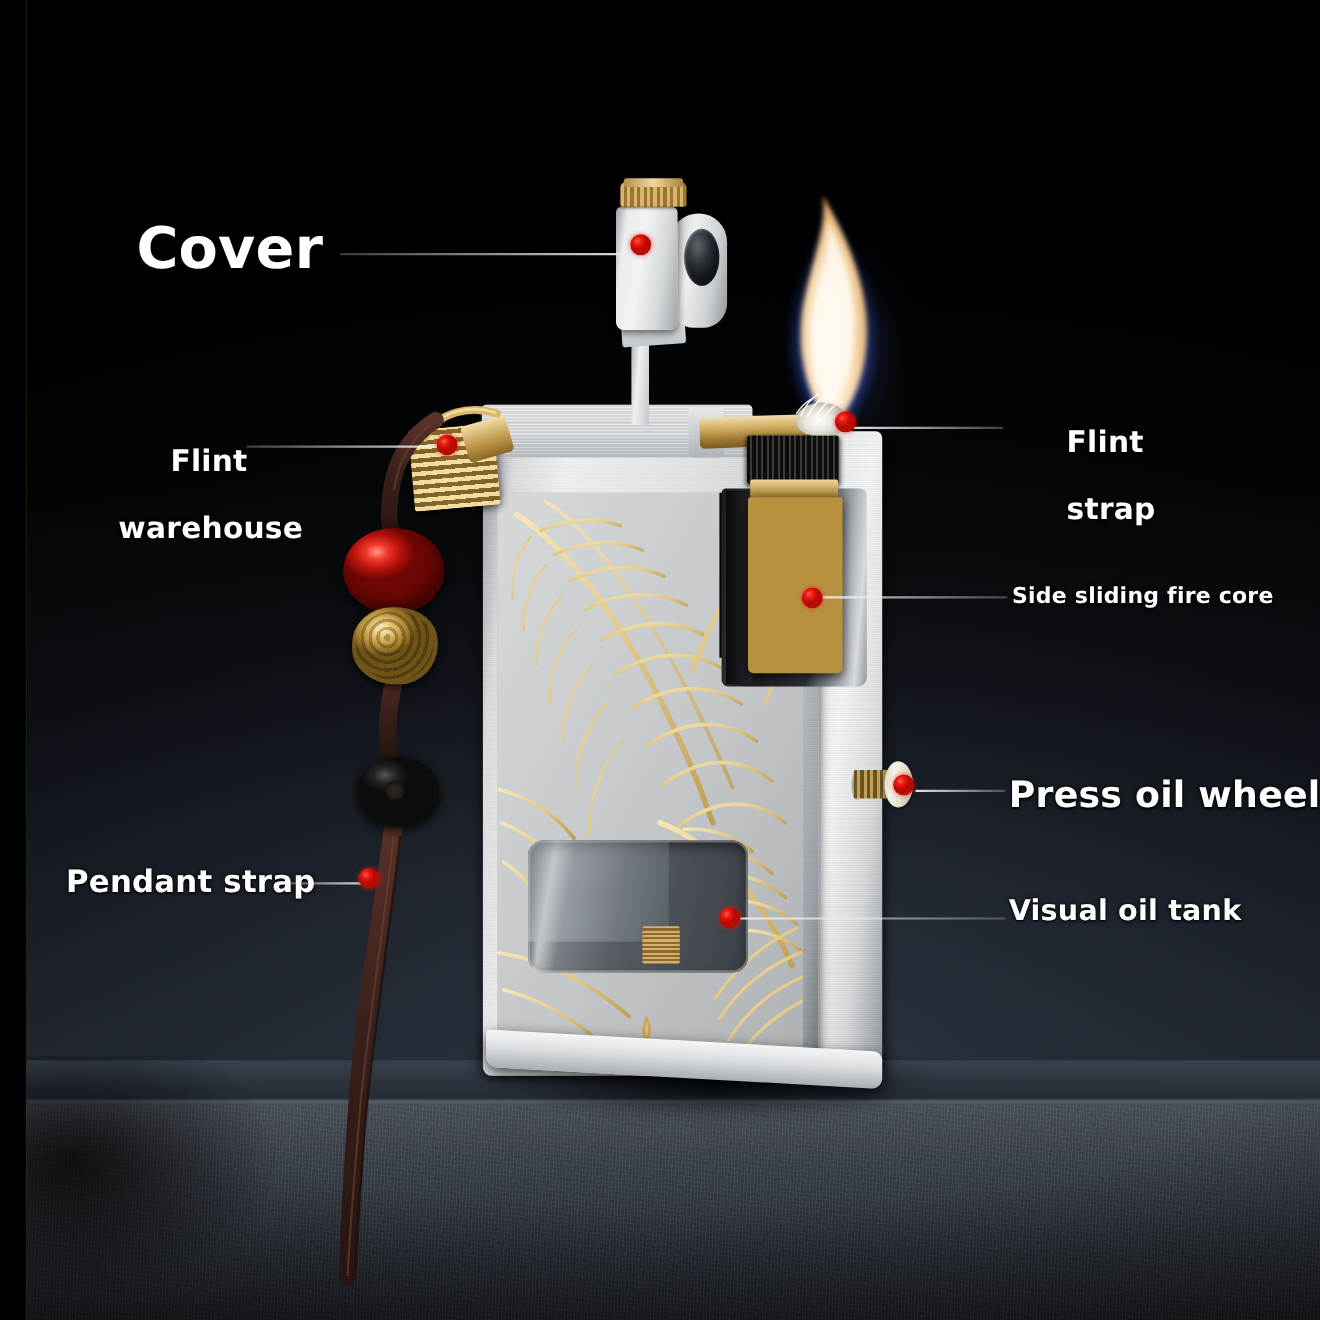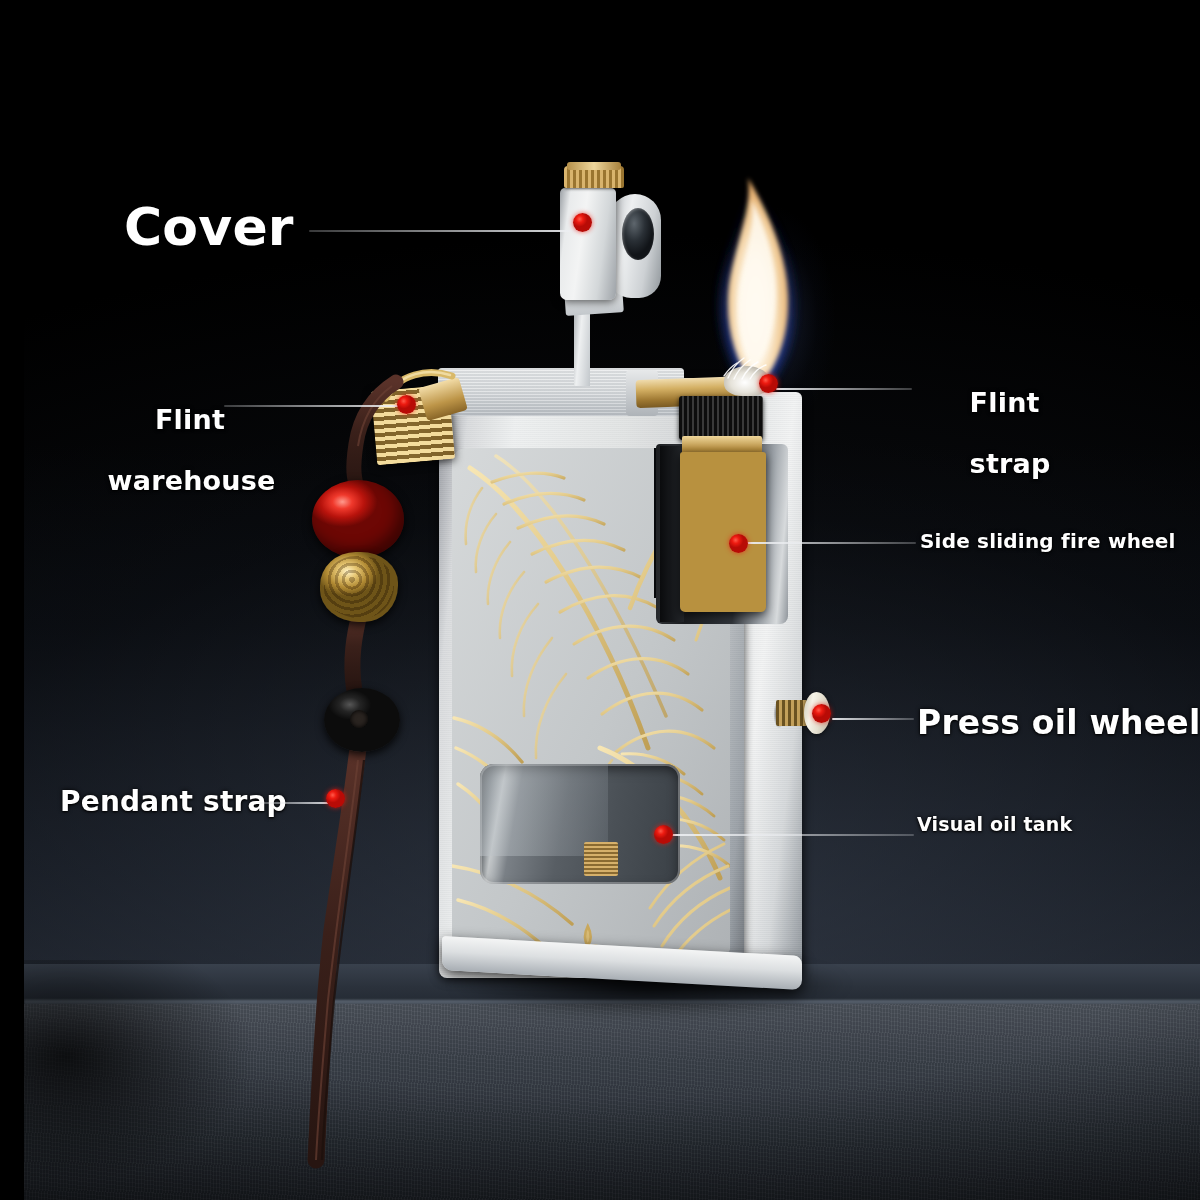--- a/index.html
+++ b/index.html
@@ -316,21 +316,21 @@
     position:absolute;width:19px;height:19px;border-radius:50%;
     background:radial-gradient(40% 40% at 35% 32%, #ff5a4a 0%, #ee1b11 45%, #b80b06 100%);
     box-shadow:0 0 5px rgba(238,27,17,.75);
   }
 
   #lbl-cover{left:100px;top:198px;font-size:52px;}
   #lbl-flint{left:26px;top:375px;font-size:27px;text-align:right;width:175px;}
   #lbl-cotton{left:888px;top:358px;font-size:27px;text-align:left;width:220px;}
   #lbl-wheel{left:896px;top:530px;font-size:20px;}
   #lbl-pump{left:893px;top:705px;font-size:33px;}
-  #lbl-tank{left:893px;top:814px;font-size:19px;}
+  #lbl-tank{left:893px;top:814px;font-size:26px;}
   #lbl-strap{left:36px;top:786px;font-size:28px;}
 </style>
 </head>
 <body>
 
 <div id="stage">
 
   <div class="bg-base"></div>
   <div class="bg-wall"></div>
   <div class="table-top"></div>
@@ -559,21 +559,21 @@
     <div class="lead" style="left:200px;top:405px;width:180px;"></div>
     <div class="dot" style="left:373px;top:395px;"></div>
 
     <div class="label" id="lbl-cotton">
       <span>Flint</span><br>
       <span>strap</span>
     </div>
     <div class="lead rev" style="left:752px;top:388px;width:136px;"></div>
     <div class="dot" style="left:735px;top:374px;"></div>
 
-    <div class="label" id="lbl-wheel">Side sliding fire wheel</div>
+    <div class="label" id="lbl-wheel">Side sliding fire core</div>
     <div class="lead rev" style="left:722px;top:542px;width:170px;"></div>
     <div class="dot" style="left:705px;top:534px;"></div>
 
     <div class="label" id="lbl-pump">Press oil wheel</div>
     <div class="lead rev" style="left:808px;top:718px;width:82px;"></div>
     <div class="dot" style="left:788px;top:704px;"></div>
 
     <div class="label" id="lbl-tank">Visual oil tank</div>
     <div class="lead rev" style="left:648px;top:834px;width:242px;"></div>
     <div class="dot" style="left:630px;top:825px;"></div>

